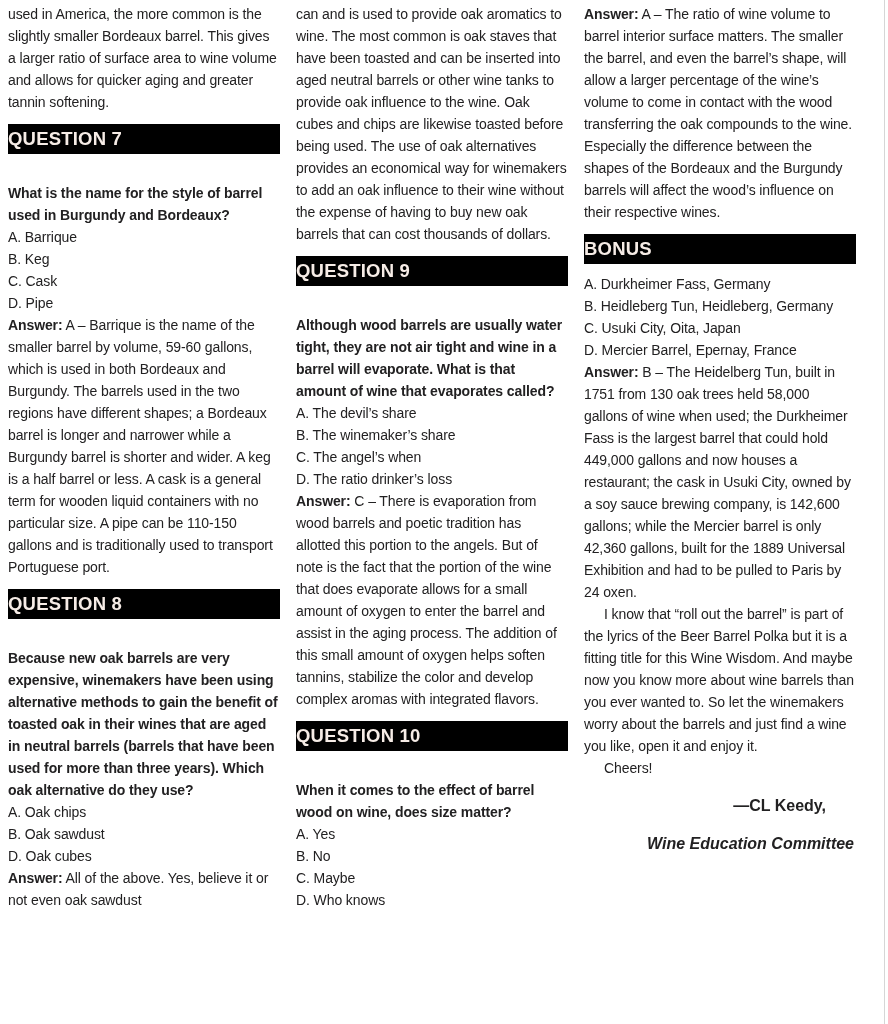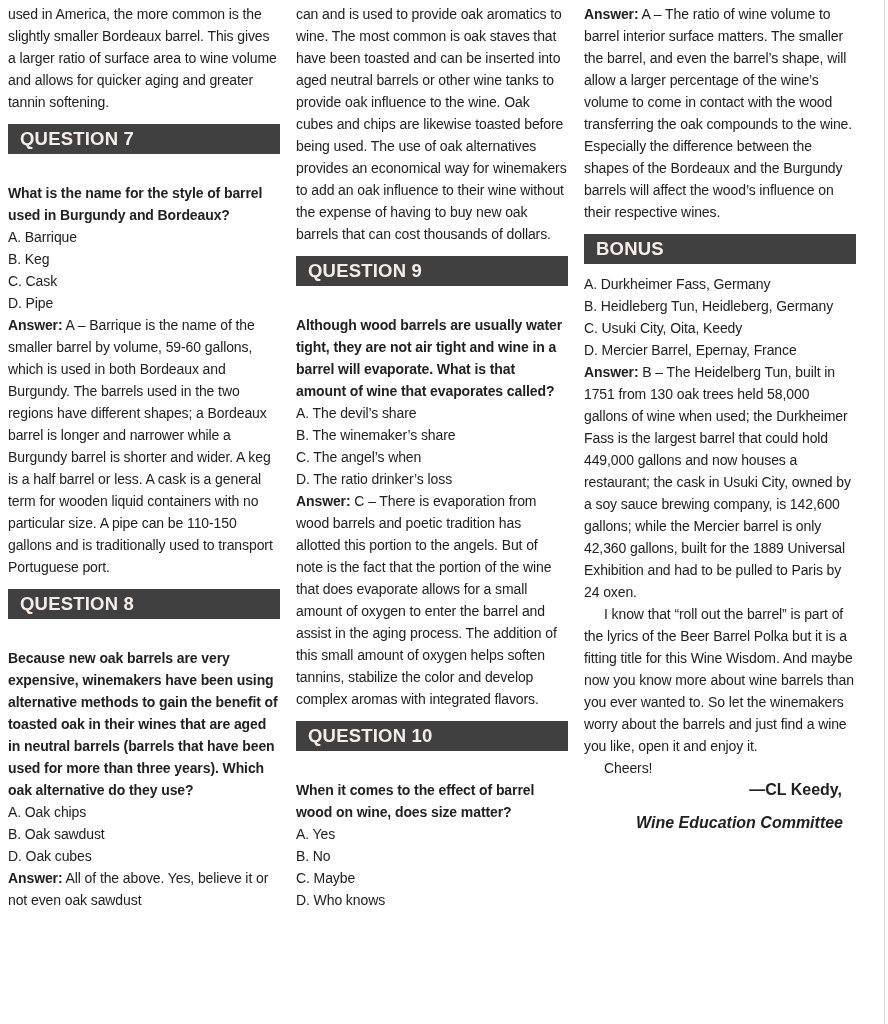--- a/index.html
+++ b/index.html
@@ -20,42 +20,41 @@
   .col { width: 272px; flex: 0 0 272px; }
   .para, .q, .opt, .ans, .closing, .cheers {
     margin: 0;
     font-size: 14px;
     line-height: 22px;
     letter-spacing: -0.1px;
   }
   .q { font-weight: 700; margin-top: 28px; }
   .ans .lead { font-weight: 700; }
   .qbar {
-    background: #404040;
+    background: #000000;
     color: #f6ece6;
     font-weight: 700;
     font-size: 18.5px;
     height: 30px;
     line-height: 30px;
-    padding-left: 12px;
     margin: 11px 0 9px 0;
     letter-spacing: 0.2px;
   }
   .closing { text-indent: 20px; }
   .cheers { text-indent: 20px; }
   .sig-name {
-    margin: 0;
+    margin: 16px;
     font-size: 16px;
     line-height: 22px;
     font-weight: 700;
     text-align: right;
     padding-right: 14px;
   }
   .sig-role {
-    margin: 11px;
+    margin: 0;
     font-size: 16px;
     line-height: 22px;
     font-weight: 700;
     font-style: italic;
     text-align: right;
     padding-right: 2px;
   }
   .edge-line {
     position: absolute;
     top: 0; bottom: 0; right: 3px;
@@ -116,21 +115,21 @@
     </div>
 
     <div class="col">
       <p class="ans"><b class="lead">Answer:</b><span> A – The ratio of wine volume to barrel interior surface matters. The smaller the barrel, and even the barrel’s shape, will allow a larger percentage of the wine’s volume to come in contact with the wood transferring the oak compounds to the wine. Especially the difference between the shapes of the Bordeaux and the Burgundy barrels will affect the wood’s influence on their respective wines.</span></p>
 
       <div class="qbar">
         <span>BONUS</span>
       </div>
       <p class="opt">A. Durkheimer Fass, Germany</p>
       <p class="opt">B. Heidleberg Tun, Heidleberg, Germany</p>
-      <p class="opt">C. Usuki City, Oita, Keedy</p>
+      <p class="opt">C. Usuki City, Oita, Japan</p>
       <p class="opt">D. Mercier Barrel, Epernay, France</p>
       <p class="ans"><b class="lead">Answer:</b><span> B – The Heidelberg Tun, built in 1751 from 130 oak trees held 58,000 gallons of wine when used; the Durkheimer Fass is the largest barrel that could hold 449,000 gallons and now houses a restaurant; the cask in Usuki City, owned by a soy sauce brewing company, is 142,600 gallons; while the Mercier barrel is only 42,360 gallons, built for the 1889 Universal Exhibition and had to be pulled to Paris by 24 oxen.</span></p>
 
       <p class="closing">I know that “roll out the barrel” is part of the lyrics of the Beer Barrel Polka but it is a fitting title for this Wine Wisdom. And maybe now you know more about wine barrels than you ever wanted to. So let the winemakers worry about the barrels and just find a wine you like, open it and enjoy it.</p>
       <p class="cheers">Cheers!</p>
       <p class="sig-name">—CL Keedy,</p>
       <p class="sig-role">Wine Education Committee</p>
     </div>
 
   </div>

